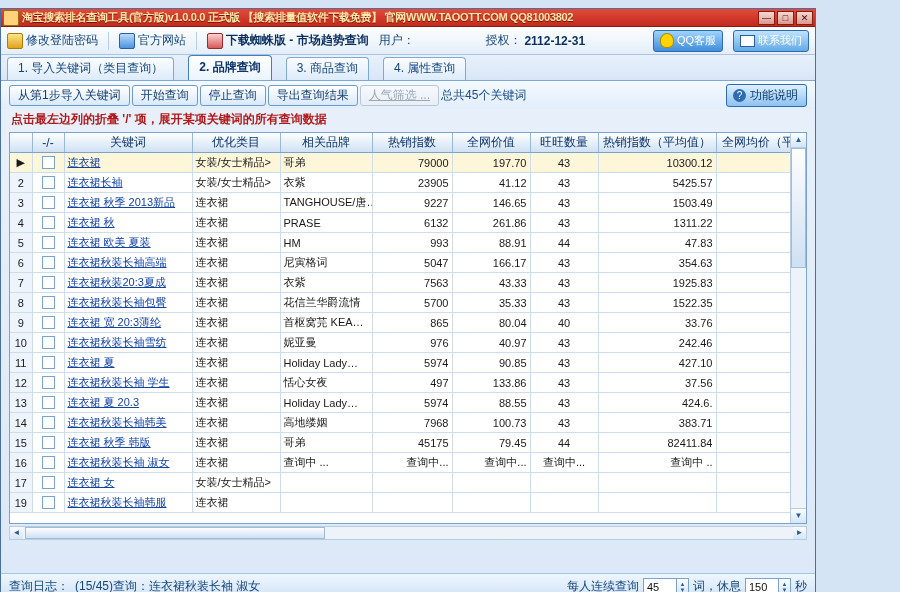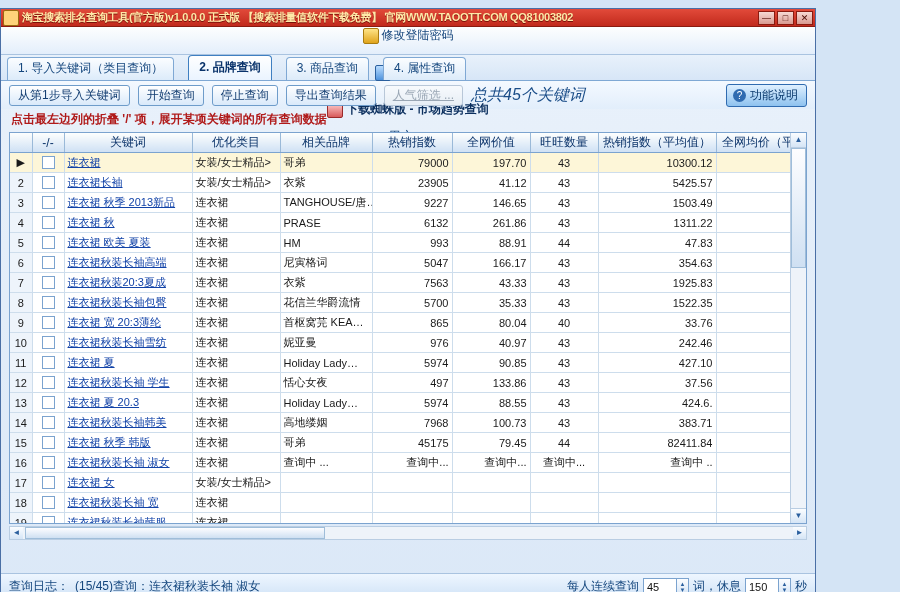--- a/index.html
+++ b/index.html
@@ -33,21 +33,21 @@
   .tb-buttons{display:flex;gap:2px;flex:none;}
   .tb-btn{
     width:17px;height:14px;background:linear-gradient(#f6d9d4,#d99a90);
     border:1px solid #8a1b10;font-size:9px;line-height:12px;text-align:center;
     color:#4a0a04;box-sizing:border-box;
   }
   
   .toolbar{
     height:28px;display:flex;align-items:center;gap:10px;padding:0 6px;
     background:linear-gradient(#fdfefe,#e3eefb);
-    border-bottom:1px solid #a9c3e0;box-sizing:border-box;flex-direction:column;
+    border-bottom:1px solid #a9c3e0;box-sizing:border-box;
   }
   .tool-item{display:flex;align-items:center;gap:3px;white-space:nowrap;color:#103a6b;}
   .tool-item .ico{
     width:14px;height:14px;display:inline-block;flex:none;
     border-radius:2px;
   }
   .ico-key{background:linear-gradient(#ffe487,#e0a41b);border:1px solid #a97c10;}
   .ico-home{background:linear-gradient(#b9dcff,#4f93dd);border:1px solid #2a5f9e;}
   .ico-spider{background:linear-gradient(#ffd0d0,#d85a5a);border:1px solid #9a2a2a;}
   .tool-sep{width:1px;height:18px;background:#b7cde6;}
@@ -75,30 +75,30 @@
     border-radius:4px 4px 0 0;background:linear-gradient(#fbfdff,#dcebfa);
     color:#14467d;font-size:12px;white-space:nowrap;
   }
   .tab.active{
     background:linear-gradient(#ffffff,#eaf4ff);
     border-color:#3f7fc1;font-weight:bold;color:#0a3straight;
     color:#0a336b;height:24px;line-height:23px;
   }
   
   .actionbar{
-    height:28px;display:flex;align-items:center;gap:8px;padding:3px 8px;
+    height:28px;display:flex;align-items:center;gap:2px;padding:3px 8px;
     background:linear-gradient(#f4f9ff,#e2eefb);box-sizing:border-box;
   }
   .btn{
     height:21px;line-height:19px;padding:0 8px;border:1px solid #6e9cca;
     border-radius:3px;background:linear-gradient(#ffffff,#d9e9fa);
     color:#123d71;font-size:12px;white-space:nowrap;box-sizing:border-box;
   }
   .btn.disabled{color:#9aa7b5;border-color:#b8c7d8;background:linear-gradient(#f7fafd,#e7eef5);text-decoration:underline;}
-  .hint{color:#1a4d88;font-size:16px;font-style:italic;}
+  .hint{color:#1a4d88;font-size:12px;}
   .btn-help{
     height:21px;line-height:19px;padding:0 8px 0 6px;border:1px solid #2f6bb0;
     border-radius:3px;background:linear-gradient(#dff0ff,#8ec2ef);
     color:#0b3a6d;display:flex;align-items:center;gap:4px;font-size:12px;
   }
   .q-ico{width:13px;height:13px;border-radius:50%;background:#2f6bb0;color:#fff;
     font-size:10px;line-height:13px;text-align:center;flex:none;}
   
   .note{
     padding:2px 10px 4px;color:#b01a1a;font-weight:bold;font-size:12px;
@@ -472,32 +472,20 @@
             <td class="c-kw"><a>连衣裙 女</a></td>
             <td class="c-cat">女装/女士精品&gt;</td>
             <td class="c-brand"></td>
             <td class="c-right"></td>
             <td class="c-right"></td>
             <td class="c-center"></td>
             <td class="c-right"></td>
             <td class="c-right"></td>
           </tr>
           <tr>
-            <td class="c-num">18</td>
-            <td class="c-mark"><span class="chk"></span></td>
-            <td class="c-kw"><a>连衣裙秋装长袖 宽</a></td>
-            <td class="c-cat">连衣裙</td>
-            <td class="c-brand"></td>
-            <td class="c-right"></td>
-            <td class="c-right"></td>
-            <td class="c-center"></td>
-            <td class="c-right"></td>
-            <td class="c-right"></td>
-          </tr>
-          <tr>
             <td class="c-num">19</td>
             <td class="c-mark"><span class="chk"></span></td>
             <td class="c-kw"><a>连衣裙秋装长袖韩服</a></td>
             <td class="c-cat">连衣裙</td>
             <td class="c-brand"></td>
             <td class="c-right"></td>
             <td class="c-right"></td>
             <td class="c-center"></td>
             <td class="c-right"></td>
             <td class="c-right"></td>

